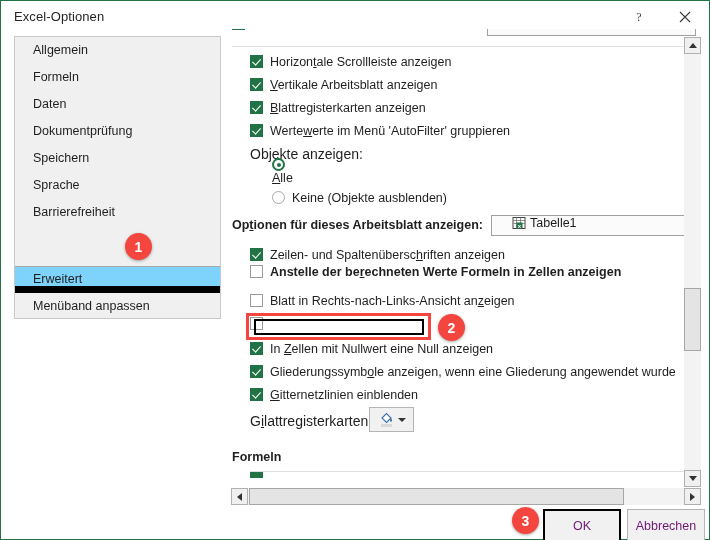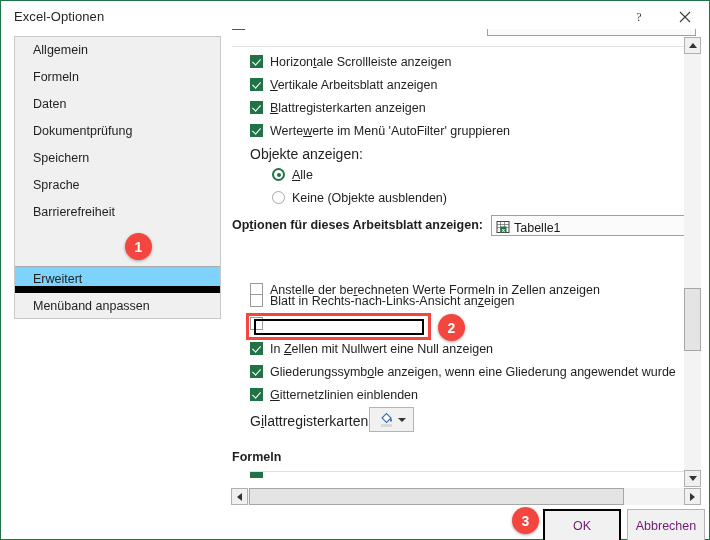--- a/index.html
+++ b/index.html
@@ -203,22 +203,22 @@
   }
 
   
   #sheet-combo {
     position: absolute;
     left: 259px; top: 186px;
     width: 205px; height: 21px;
     box-sizing: border-box;
     border: 1px solid #a0a0a0;
     background: #fbfbfb;
-    display: flex; align-items: flex-end;
-    padding-left: 4px;
+    display: flex; align-items: flex-start;
+    padding-left: 20px;
     font-size: 12.5px;
   }
   #sheet-icon { margin-right: 3px; display:block; }
 
   
   #gridcolor-button {
     position: absolute;
     left: 137px; top: 378px;
     width: 45px; height: 25px;
     box-sizing: border-box;
@@ -440,21 +440,21 @@
       <span><span></span><span class="u">B</span><span>lattregisterkarten anzeigen</span></span>
     </div>
 
     <div class="opt-row" style="top:91px;">
       <span class="cb on"></span>
       <span><span>Werte</span><span class="u">w</span><span>erte im Menü 'AutoFilter' gruppieren</span></span>
     </div>
 
     <div class="plain-label" style="top:117px;">Objekte anzeigen:</div>
 
-    <div class="opt-row" style="top:135px; left:40px;">
+    <div class="opt-row" style="top:129px; left:40px;flex-direction:column;">
       <span class="rb on"></span>
       <span><span></span><span class="u">A</span><span>lle</span></span>
     </div>
 
     <div class="opt-row" style="top:158px; left:40px;">
       <span class="rb off"></span>
       <span><span>Keine (Ob</span><span class="u">j</span><span>ekte ausblenden)</span></span>
     </div>
 
     <div class="section-head" style="top:189px;"><span>Op</span><span class="u">t</span><span>ionen für dieses Arbeitsblatt anzeigen:</span></div>
@@ -462,22 +462,26 @@
     <div id="sheet-combo">
       <svg id="sheet-icon" width="15" height="15" viewBox="0 0 15 15">
         <rect x="1" y="1.5" width="12" height="11" fill="#ffffff" stroke="#444" stroke-width="1"></rect>
         <path d="M1 4.5 H13 M1 7.5 H13 M4.5 1.5 V12.5 M8.5 1.5 V12.5" stroke="#666" stroke-width=".7"></path>
         <rect x="4.5" y="6.5" width="6" height="6" fill="#217346"></rect>
         <text x="7.5" y="11.6" font-family="Liberation Sans, sans-serif" font-size="6" font-weight="bold" text-anchor="middle" fill="#ffffff">x</text>
       </svg>
       <span>Tabelle1</span>
     </div>
 
-
-    <div class="opt-row" style="top:250px;">
+    <div class="opt-row" style="top:215px;">
+      <span class="cb on"></span>
+      <span><span>Zeilen- und Spaltenübersc</span><span class="u">h</span><span>riften anzeigen</span></span>
+    </div>
+
+    <div class="opt-row" style="top:232px;font-weight:bold;">
       <span class="cb off"></span>
       <span><span>Anstelle der be</span><span class="u">r</span><span>echneten Werte Formeln in Zellen anzeigen</span></span>
     </div>
 
     <div class="opt-row" style="top:261px;">
       <span class="cb off"></span>
       <span><span>Blatt in Rechts-nach-Links-Ansicht an</span><span class="u">z</span><span>eigen</span></span>
     </div>
 
     <div class="opt-row" style="top:284px;">

